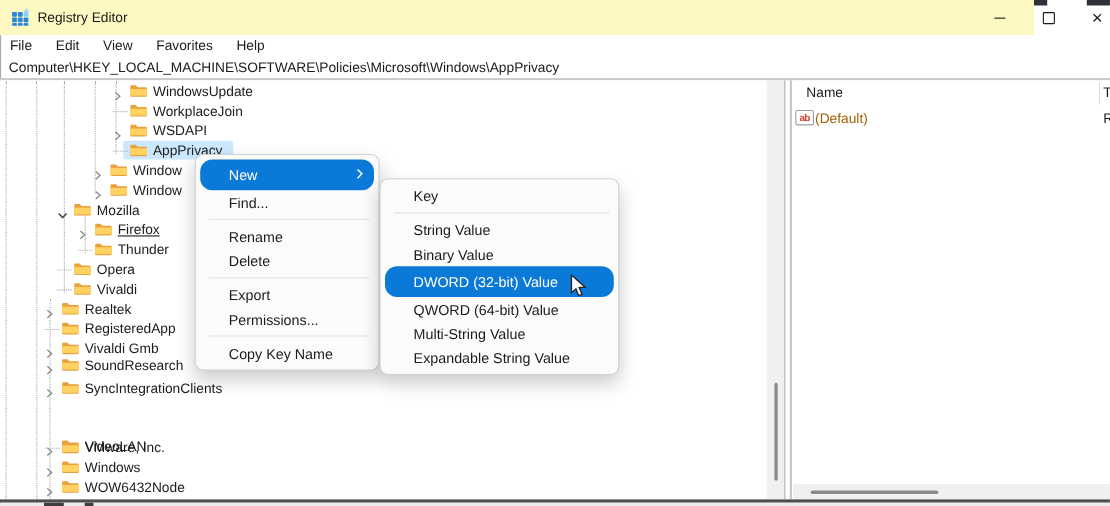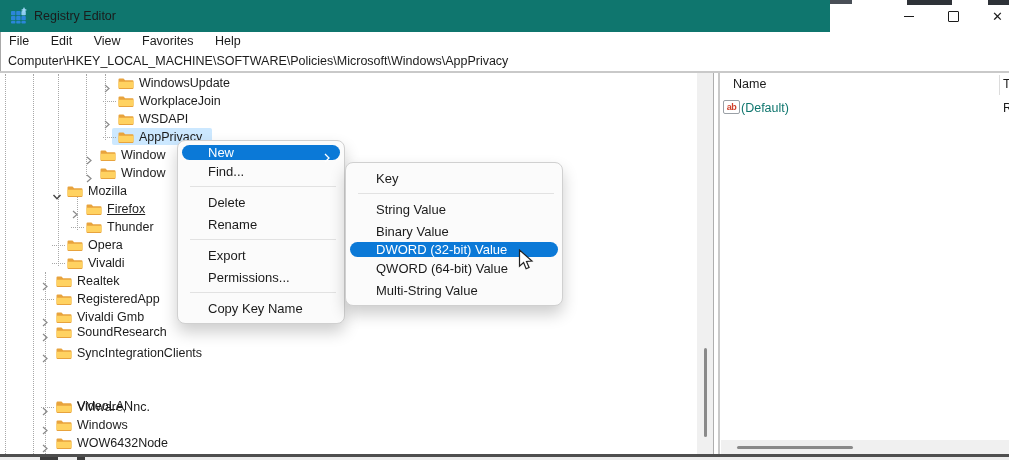--- a/index.html
+++ b/index.html
@@ -1,20 +1,20 @@
 <!DOCTYPE html>
 <html><head>
 <meta charset="utf-8">
 <style>
   html,body{margin:0;padding:0;background:#fff;}
   #root{position:relative;width:1009px;height:460px;background:#ffffff;
         font-family:"Liberation Sans",sans-serif;overflow:hidden;}
   .edge-left{position:absolute;left:0;top:4;width:1px;height:460px;background:#a9a9a9;}
   
-  .titlebar{position:absolute;left:0;top:0;width:830px;height:32px;background:#0f766e;}
+  .titlebar{position:absolute;left:0;top:0;width:940px;height:32px;background:#fef9c3;}
   .app-icon{position:absolute;left:10px;top:7px;}
   .app-title{position:absolute;left:34px;top:9px;font-size:12.5px;color:#1b1b1b;white-space:nowrap;}
   .win-btn{position:absolute;top:0;width:45px;height:32px;display:flex;align-items:center;justify-content:center;}
   .glyph-min{width:10px;height:1px;background:#1b1b1b;}
   .glyph-max{width:9px;height:9px;border:1px solid #1b1b1b;border-radius:1px;}
   .glyph-close{font-size:13px;color:#1b1b1b;line-height:1;}
   
   .menubar{position:absolute;left:0;top:32px;width:1009px;height:19px;font-size:12.5px;color:#1b1b1b;}
   .menubar span{display:inline-block;padding:2px 9px 0 9px;}
   .addressbar{position:absolute;left:0;top:51px;width:1009px;height:20px;line-height:20px;
@@ -31,38 +31,38 @@
   .sel-rect{position:absolute;left:112px;top:0px;width:100px;height:17px;background:#cce8ff;border-radius:2px;}
   .vscroll-track{position:absolute;left:697px;top:73px;width:16px;height:381px;background:#f0f0f0;}
   .vscroll-thumb{position:absolute;left:7px;width:3px;background:#8a8a8a;border-radius:2px;}
   .splitter{position:absolute;top:73px;width:8px;height:381px;left:713px;}
   .splitter .l1{position:absolute;left:0;top:0;width:1px;height:100%;background:#aeaeae;}
   .splitter .l2{position:absolute;left:5px;top:0;width:2px;height:100%;background:#c9c9c9;}
   .right-panel{position:absolute;left:721px;top:73px;width:288px;height:367px;background:#fff;}
   .col-header{position:absolute;top:4px;font-size:12.5px;color:#1b1b1b;white-space:nowrap;}
   .col-sep{position:absolute;left:278px;top:2px;width:1px;height:20px;background:#dcdcdc;}
   .val-row{position:absolute;left:0;top:26px;width:288px;height:18px;}
-  .val-name{position:absolute;left:20px;top:2px;font-size:12.5px;color:#0f766e;white-space:nowrap;}
+  .val-name{position:absolute;left:20px;top:2px;font-size:12.5px;color:#a16207;white-space:nowrap;}
   .val-type{position:absolute;left:282px;top:2px;font-size:12.5px;color:#1c1c1c;white-space:nowrap;}
   .ab-icon{position:absolute;left:2px;top:1px;width:15px;height:12px;border:1px solid #9aa0a6;
            border-radius:2px;background:#fff;display:flex;align-items:center;justify-content:center;}
   .ab-icon span{font-size:9px;font-weight:bold;color:#d0402a;letter-spacing:-0.5px;line-height:10px;}
   .hscroll-track{position:absolute;left:721px;top:440px;width:288px;height:14px;background:#f0f0f0;}
   .hscroll-thumb{position:absolute;left:16px;top:6px;width:116px;height:3px;background:#8a8a8a;border-radius:2px;}
   .bottom-border{position:absolute;left:0;top:454px;width:1009px;height:3px;background:#4e4e4e;}
   .bottom-strip{position:absolute;left:0;top:457px;width:1009px;height:3px;background:#ececec;}
   .artifact{position:absolute;background:#494f57;}
   
   .menu{position:absolute;background:#fbfbfb;border:1px solid #d0d0d0;border-radius:8px;
         box-shadow:0 8px 16px rgba(0,0,0,0.20);padding:4px 0;box-sizing:border-box;}
   .menu-item{height:22px;display:flex;align-items:center;padding:0 12px 0 30px;
              font-size:13px;color:#1b1b1b;position:relative;white-space:nowrap;}
   .menu-item.disabled{color:#9d9d9d;}
   .menu-item.hl{background:#0b79d7;color:#fff;border-radius:11px;margin:0 4px;
-                padding:0 8px 0 26px;height:15px;}
+                padding:0 8px 0 26px;height:28px;}
   .menu-item .sub-arrow{position:absolute;right:10px;top:6px;}
   .menu-sep{height:1px;background:#e2e2e2;margin:4px 8px 4px 12px;}
   #context-menu{left:177px;top:140px;width:168px;z-index:10;}
   #new-submenu{left:345px;top:162px;width:218px;z-index:11;}
   .cursor{position:absolute;left:518px;top:249px;z-index:20;}
 </style>
 </head>
 <body>
 
 <div id="root">
@@ -348,36 +348,37 @@
   <div class="bottom-strip"></div>
   <div class="artifact" style="left:40px;top:457px;width:18px;height:3px;background:#3e3e3e;"></div>
   <div class="artifact" style="left:77px;top:457px;width:8px;height:3px;background:#3e3e3e;"></div>
 
   <div class="menu" id="context-menu">
       <div class="menu-item hl">New<span class="sub-arrow"><svg width="6" height="10" viewBox="0 0 6 10">
             <path d="M1 1 L5 5 L1 9" stroke="#fff" stroke-width="1.3" fill="none"></path>
           </svg></span></div>
       <div class="menu-item">Find...</div>
       <div class="menu-sep"></div>
+      <div class="menu-item">Rename</div>
       <div class="menu-item">Delete</div>
-      <div class="menu-item">Rename</div>
       <div class="menu-sep"></div>
       <div class="menu-item">Export</div>
       <div class="menu-item">Permissions...</div>
       <div class="menu-sep"></div>
       <div class="menu-item">Copy Key Name</div>
     </div>
   <div class="menu" id="new-submenu">
       <div class="menu-item">Key</div>
       <div class="menu-sep"></div>
       <div class="menu-item">String Value</div>
       <div class="menu-item">Binary Value</div>
       <div class="menu-item hl">DWORD (32-bit) Value</div>
       <div class="menu-item">QWORD (64-bit) Value</div>
       <div class="menu-item">Multi-String Value</div>
+      <div class="menu-item">Expandable String Value</div>
     </div>
 
   <span class="cursor">
     <svg width="17" height="23" viewBox="0 0 17 23">
       <path d="M1.5 1 L1.5 17.2 L5.6 13.6 L8.1 19.8 L11.1 18.5 L8.5 12.5 L14 12.1 Z" fill="#ffffff" stroke="#222" stroke-width="1.2"></path>
     </svg>
   </span>
 </div>
 
 </body></html>

